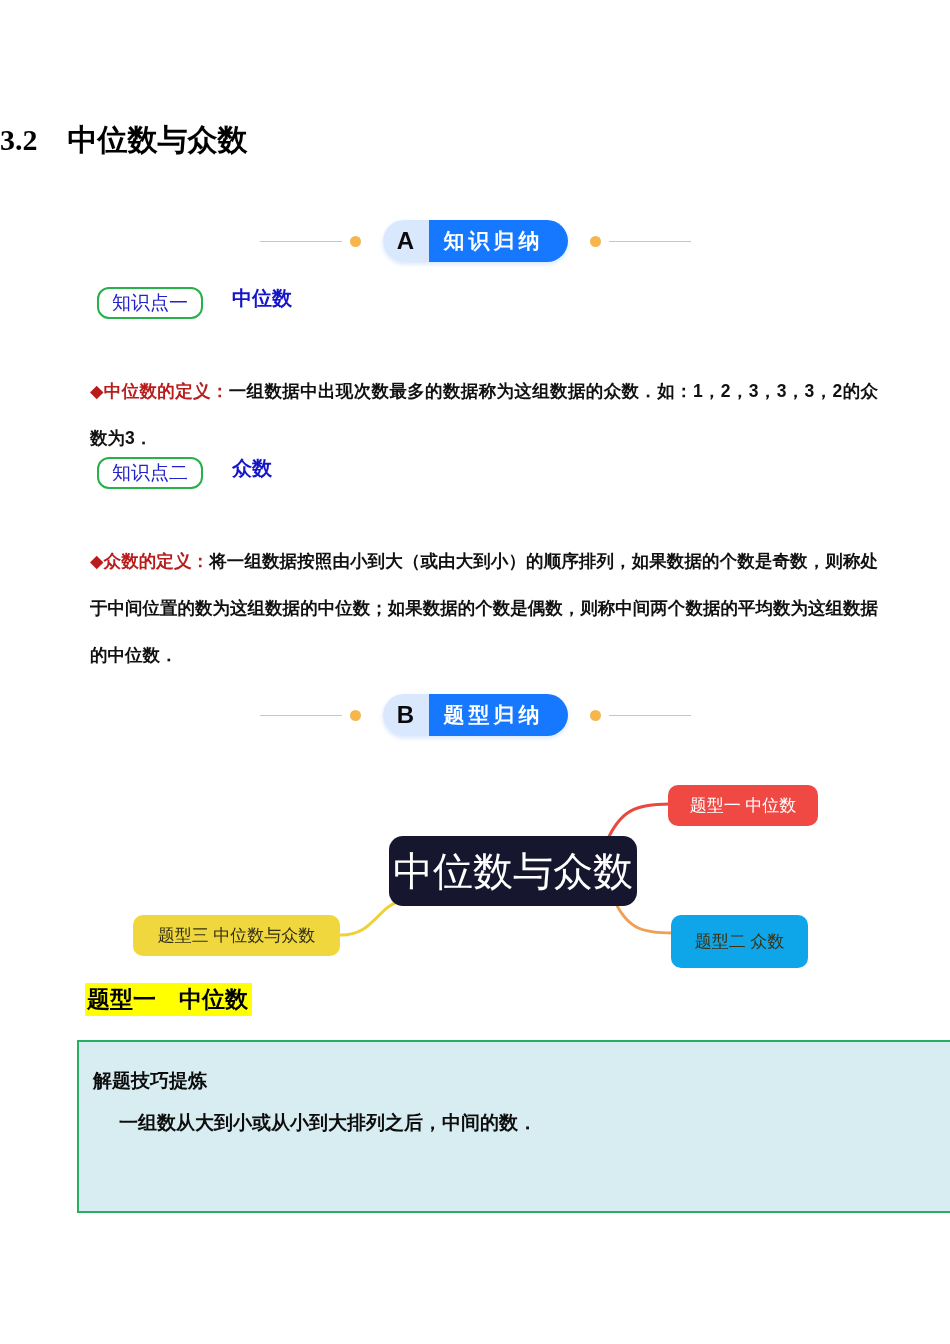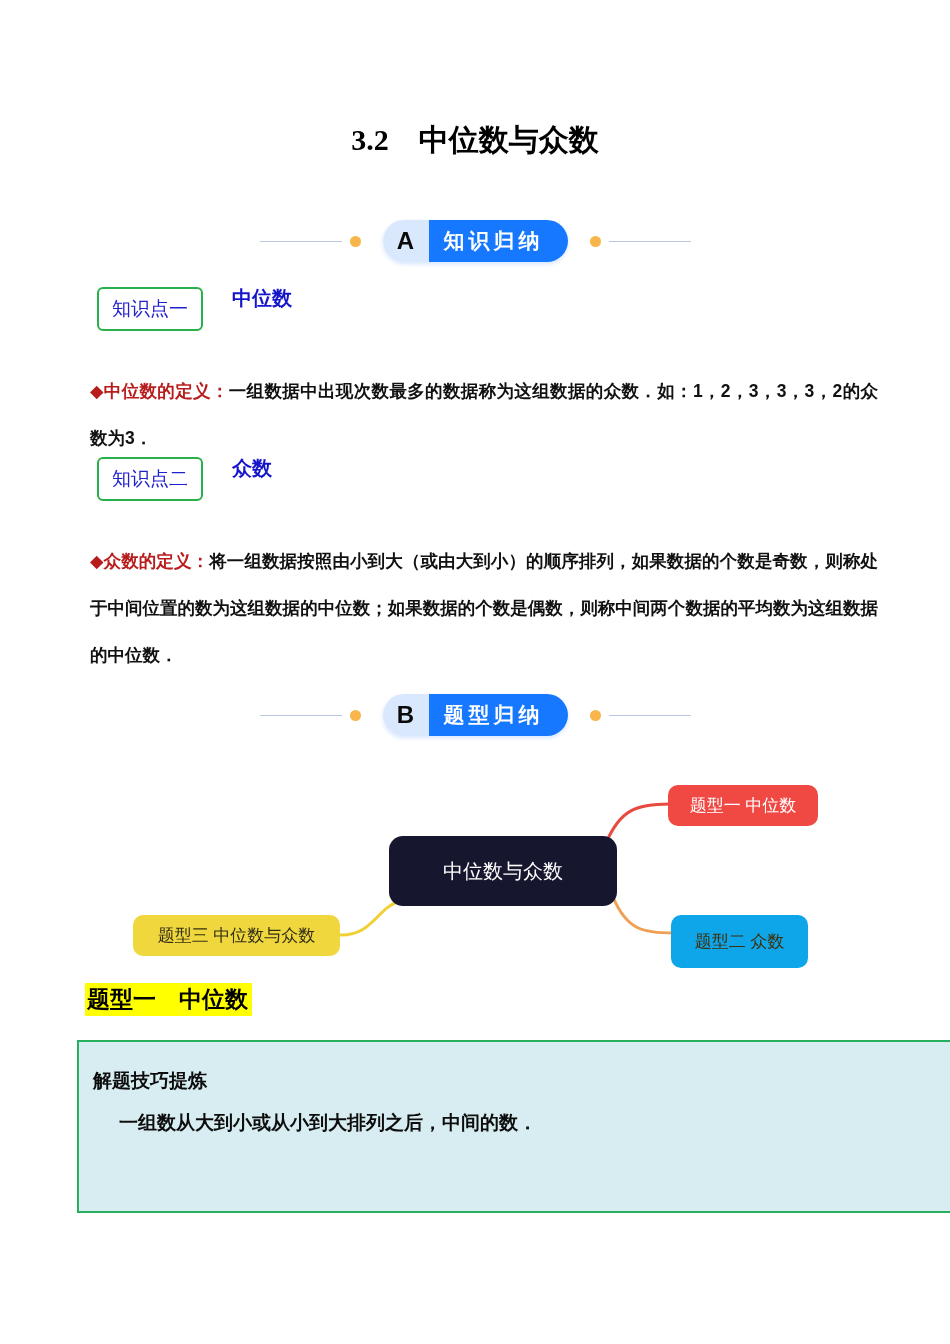--- a/index.html
+++ b/index.html
@@ -1,57 +1,57 @@
 <!DOCTYPE html>
 <html><head>
 <meta charset="utf-8">
 <style>
   html,body{margin:0;padding:0;background:#ffffff;}
   body{font-family:"Liberation Sans","DejaVu Sans",sans-serif;}
   .page{position:relative;width:950px;height:1344px;margin:0 auto;background:#ffffff;overflow:hidden;}
 
   
-  .doc-title{position:absolute;top:120px;left:0;right:0;margin:0;text-align:center;
+  .doc-title{position:absolute;top:120px;left:0;right:0;margin:0;
     font-family:"Liberation Serif","DejaVu Serif",serif;font-size:30px;font-weight:700;color:#000;}
 
   
   .section-badge{position:absolute;left:0;right:0;display:flex;align-items:center;justify-content:center;}
   .badge-a{top:220px;}
   .badge-b{top:694px;}
   .conn-line{width:82px;height:1px;background:#b9c6e4;}
   .conn-dot{width:11px;height:11px;border-radius:50%;background:#f7b54a;margin:0 8px;}
   .pill{display:flex;align-items:stretch;height:42px;margin:0 14px;border-radius:21px;overflow:hidden;
     box-shadow:0 2px 4px rgba(22,119,255,.18);}
   .pill-letter{display:flex;align-items:center;justify-content:center;width:46px;background:#d9e8fd;
     color:#0a0a0a;font-size:24px;font-weight:700;}
   .pill-label{display:flex;align-items:center;background:#1677ff;color:#ffffff;font-size:21px;
     font-weight:700;letter-spacing:4px;padding:0 24px 0 15px;}
 
   
-  .kp-box{position:absolute;left:97px;width:106px;height:44px;border:2.5px solid #27b148;border-radius:6px;
+  .kp-box{position:absolute;left:97px;width:106px;height:32px;border:2.5px solid #27b148;border-radius:12px;
     display:flex;align-items:center;justify-content:center;box-sizing:border-box;
     color:#2222cc;font-size:19px;}
   .kp1-box{top:287px;}
   .kp2-box{top:457px;}
   .kp-title{position:absolute;left:232px;font-size:20px;font-weight:700;color:#1414cc;}
   .kp1-title{top:285px;}
   .kp2-title{top:455px;}
 
   
   .para{position:absolute;left:90px;width:788px;margin:0;font-size:17.5px;font-weight:700;
     line-height:47px;color:#111;text-align:justify;}
   .para-1{top:368px;}
   .para-2{top:538px;}
   .term{color:#b91c1c;}
 
   
   .mindmap-svg{position:absolute;left:0;top:0;width:950px;height:1344px;pointer-events:none;}
   .mm-node{position:absolute;display:flex;align-items:center;justify-content:center;box-sizing:border-box;}
-  .mm-center{left:389px;top:836px;width:228px;height:70px;background:#16172e;border-radius:14px;
-    color:#ffffff;font-size:20px;font-weight:500;}
+  .mm-center{left:389px;top:836px;width:248px;height:70px;background:#16172e;border-radius:14px;
+    color:#ffffff;font-size:40px;font-weight:500;}
   .mm-red{left:668px;top:785px;width:150px;height:41px;background:#f04843;border-radius:10px;
     color:#ffffff;font-size:17px;font-weight:500;}
   .mm-orange{left:671px;top:915px;width:137px;height:53px;background:#0ea5e9;border-radius:10px;
     color:#40300e;font-size:17px;font-weight:500;}
   .mm-yellow{left:133px;top:915px;width:207px;height:41px;background:#f0d73e;border-radius:10px;
     color:#333016;font-size:17px;font-weight:500;}
 
   
   .topic-heading{position:absolute;left:85px;top:984px;margin:0;font-size:23px;font-weight:700;color:#000;}
   .topic-heading .hl{background:#ffff00;padding:3px 4px 4px 2px;}

